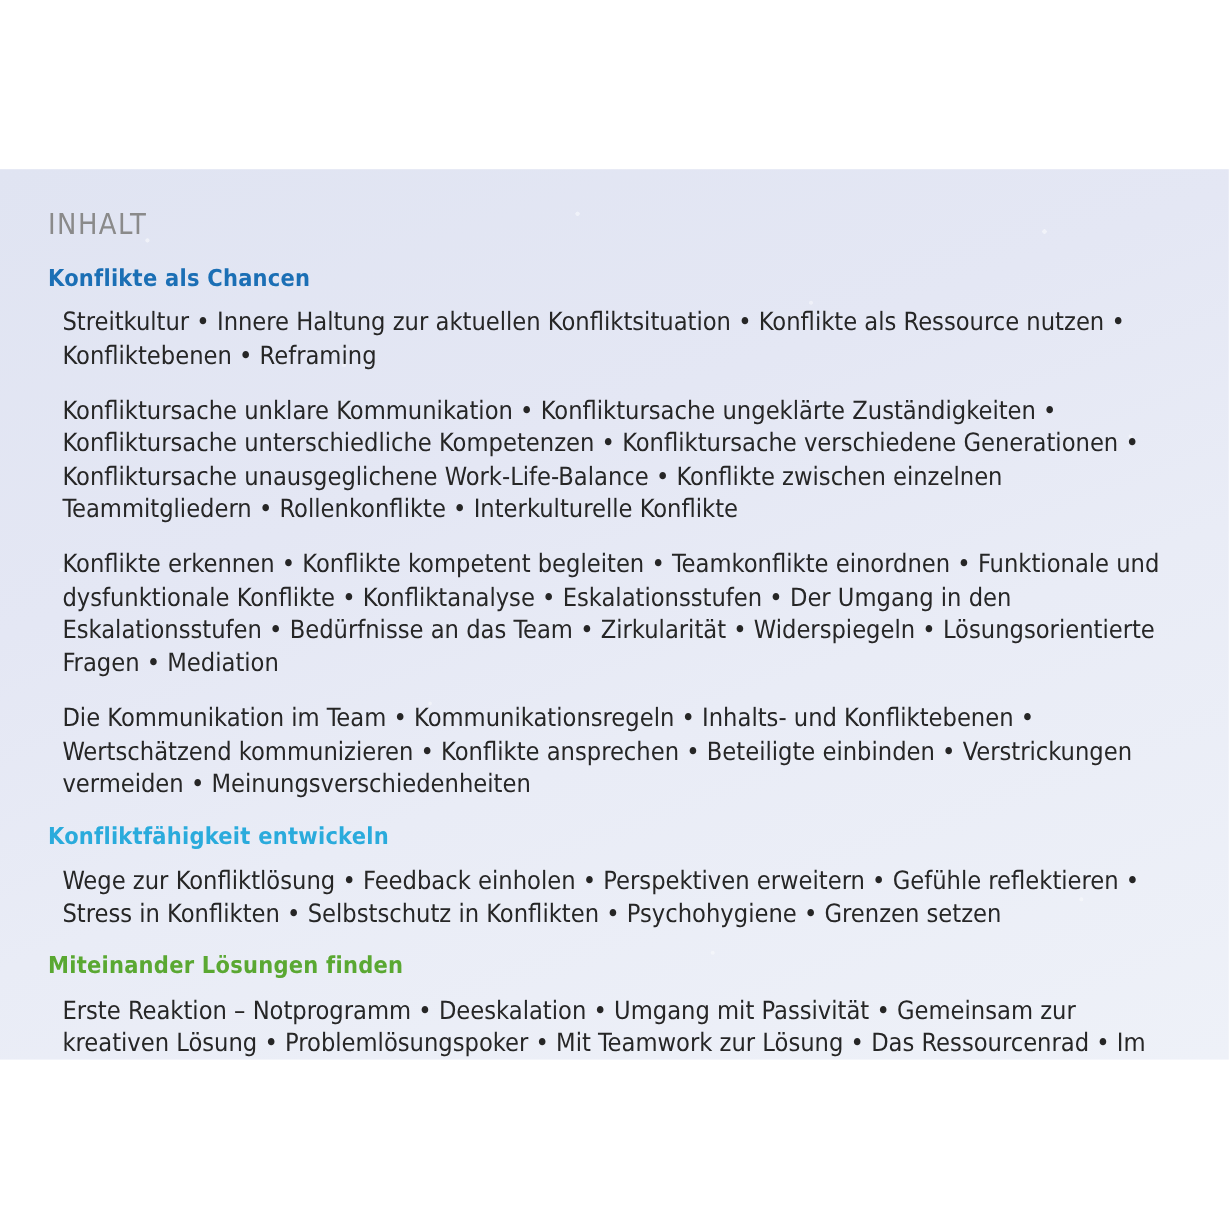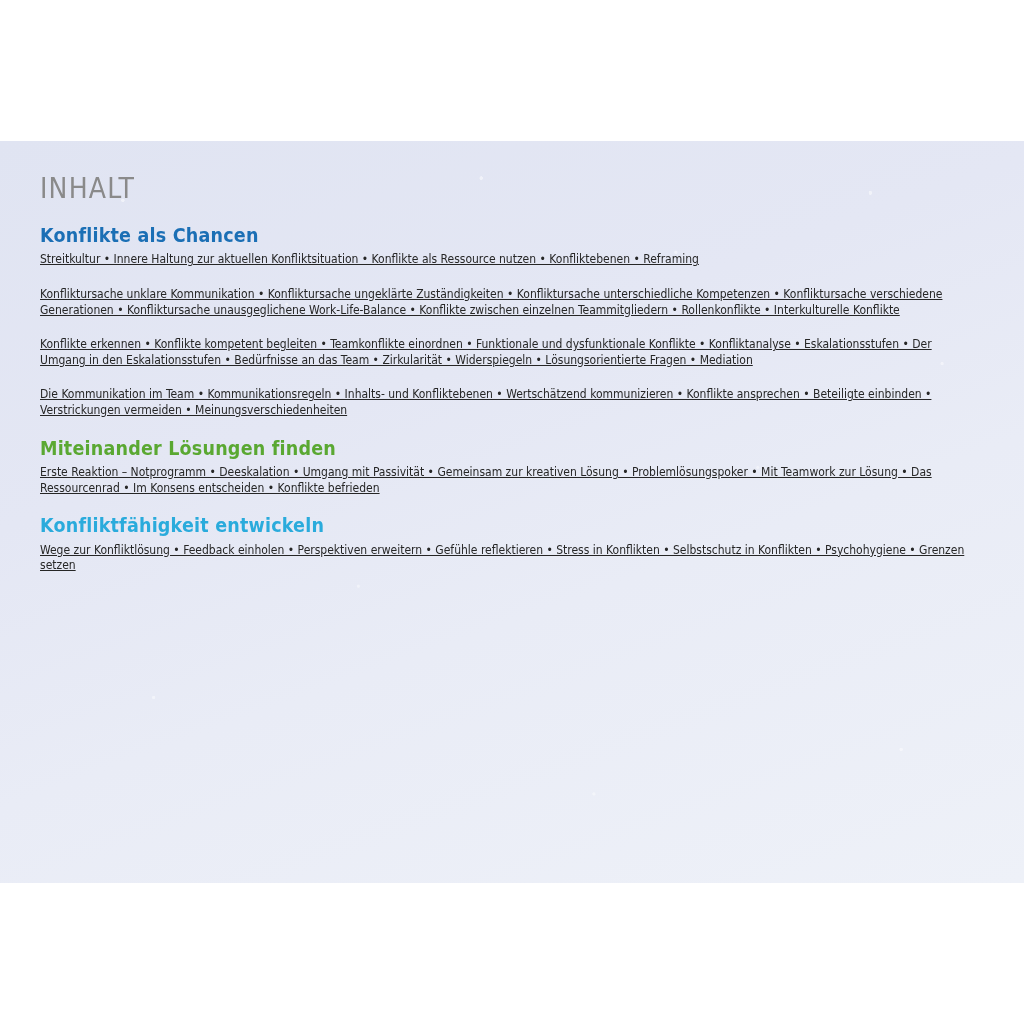--- a/index.html
+++ b/index.html
@@ -43,46 +43,45 @@
       radial-gradient(circle at 5% 45%, rgba(255,255,255,0.7) 0 1.1px, transparent 2px);
   }
   .content {
     position: absolute;
     left: 40px;
     top: 34px;
     width: 944px;
   }
   .inhalt-title {
     font-family: "DejaVu Sans Condensed", "Liberation Sans Narrow", "Liberation Sans", sans-serif;
-    font-size: 28px;
+    font-size: 24px;
     letter-spacing: 1.2px;
     color: #8a8a8a;
     font-weight: 400;
     margin: 0 0 22px 0;
     line-height: 1;
   }
   .section {
     margin-bottom: 19px;
   }
   .section-heading {
     font-family: "DejaVu Sans Condensed", "Liberation Sans Narrow", "Liberation Sans", sans-serif;
     font-size: 19.5px;
     font-weight: 700;
     letter-spacing: 0.2px;
     margin: 0 0 5px 0;
     line-height: 1.15;
   }
   .section-body {
     font-family: "DejaVu Sans Condensed", "Liberation Sans Narrow", "Liberation Sans", sans-serif;
-    font-size: 12px;
+    font-size: 21px;
     color: #262626;
     line-height: 1.30;
-    margin: 0;
+    margin: 12px;
     max-width: 935px;
-    text-decoration: underline;
   }
   .credit {
     position: absolute;
     left: 142px;
     top: 709px;
     font-family: "DejaVu Sans Condensed", "Liberation Sans Narrow", "Liberation Sans", sans-serif;
     font-size: 12.2px;
     color: #2a2a2a;
     white-space: nowrap;
   }
@@ -107,23 +106,23 @@
 
     <div class="section">
       <p class="section-body">Konflikte erkennen • Konflikte kompetent begleiten • Teamkonflikte einordnen • Funktionale und dysfunktionale Konflikte • Konfliktanalyse • Eskalationsstufen • Der Umgang in den Eskalationsstufen • Bedürfnisse an das Team • Zirkularität • Widerspiegeln • Lösungsorientierte Fragen • Mediation</p>
     </div>
 
     <div class="section">
       <p class="section-body">Die Kommunikation im Team • Kommunikationsregeln • Inhalts- und Konfliktebenen • Wertschätzend kommunizieren • Konflikte ansprechen • Beteiligte einbinden • Verstrickungen vermeiden • Meinungsverschiedenheiten</p>
     </div>
 
     <div class="section">
-      <h2 class="section-heading" style="color:#5aa832">Miteinander Lösungen finden</h2>
-      <p class="section-body">Erste Reaktion – Notprogramm • Deeskalation • Umgang mit Passivität • Gemeinsam zur kreativen Lösung • Problemlösungspoker • Mit Teamwork zur Lösung • Das Ressourcenrad • Im Konsens entscheiden • Konflikte befrieden</p>
+      <h2 class="section-heading" style="color:#2aabdc">Konfliktfähigkeit entwickeln</h2>
+      <p class="section-body">Wege zur Konfliktlösung • Feedback einholen • Perspektiven erweitern • Gefühle reflektieren • Stress in Konflikten • Selbstschutz in Konflikten • Psychohygiene • Grenzen setzen</p>
     </div>
 
     <div class="section">
-      <h2 class="section-heading" style="color:#2aabdc">Konfliktfähigkeit entwickeln</h2>
-      <p class="section-body">Wege zur Konfliktlösung • Feedback einholen • Perspektiven erweitern • Gefühle reflektieren • Stress in Konflikten • Selbstschutz in Konflikten • Psychohygiene • Grenzen setzen</p>
+      <h2 class="section-heading" style="color:#5aa832">Miteinander Lösungen finden</h2>
+      <p class="section-body">Erste Reaktion – Notprogramm • Deeskalation • Umgang mit Passivität • Gemeinsam zur kreativen Lösung • Problemlösungspoker • Mit Teamwork zur Lösung • Das Ressourcenrad • Im Konsens entscheiden • Konflikte befrieden</p>
     </div>
   </div>
 
 </div>
 
 </body></html>

